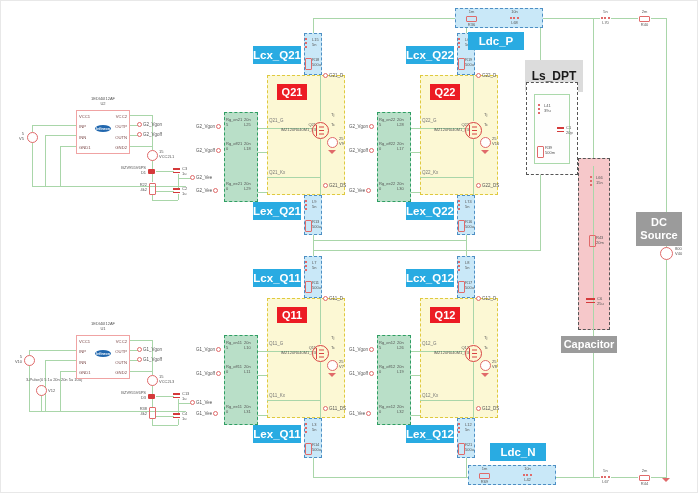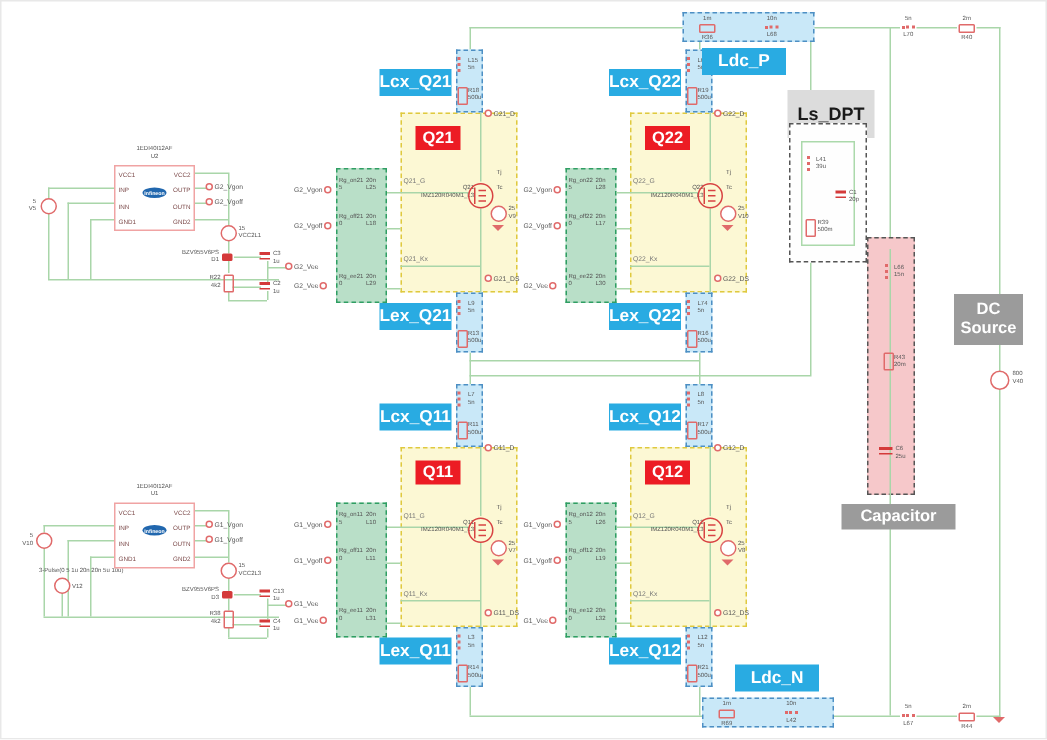--- a/index.html
+++ b/index.html
@@ -705,23 +705,23 @@
   <div class="g-res-v" style="left:589px;top:235px"></div>
   <div class="vc" style="left:596px;top:235px">
       <div>R43</div>
       <div>20m</div>
     </div>
   <div class="g-cap" style="left:586px;top:298px;width:9px"></div>
   <div class="vc" style="left:597px;top:296px">
       <div>C6</div>
       <div>25u</div>
     </div>
-  <div class="lbl l-gray" style="left:561px;top:336px;width:76px;height:17px">Capacitor</div>
-
-  <div class="lbl l-gray" style="left:636px;top:196px;width:46px;height:34px;padding:0 8px;box-sizing:border-box">DC Source</div>
+  <div class="lbl l-gray" style="left:561px;top:336px;width:56px;height:17px">Capacitor</div>
+
+  <div class="lbl l-gray" style="left:636px;top:212px;width:46px;height:34px;padding:0 8px;box-sizing:border-box">DC Source</div>
   <div class="g-src" style="left:660px;top:247px;width:11px;height:11px"></div>
   <div class="vc" style="left:675px;top:246px">
       <div>800</div>
       <div>V40</div>
     </div>
 
   <div class="lbl l-blue" style="left:490px;top:443px;width:56px;height:18px">Ldc_N</div>
   <div class="box b-blue" style="left:468px;top:465px;width:88px;height:20px"></div>
   <div class="inline-comp" style="left:478px;top:467px">
     <span>1m</span>

